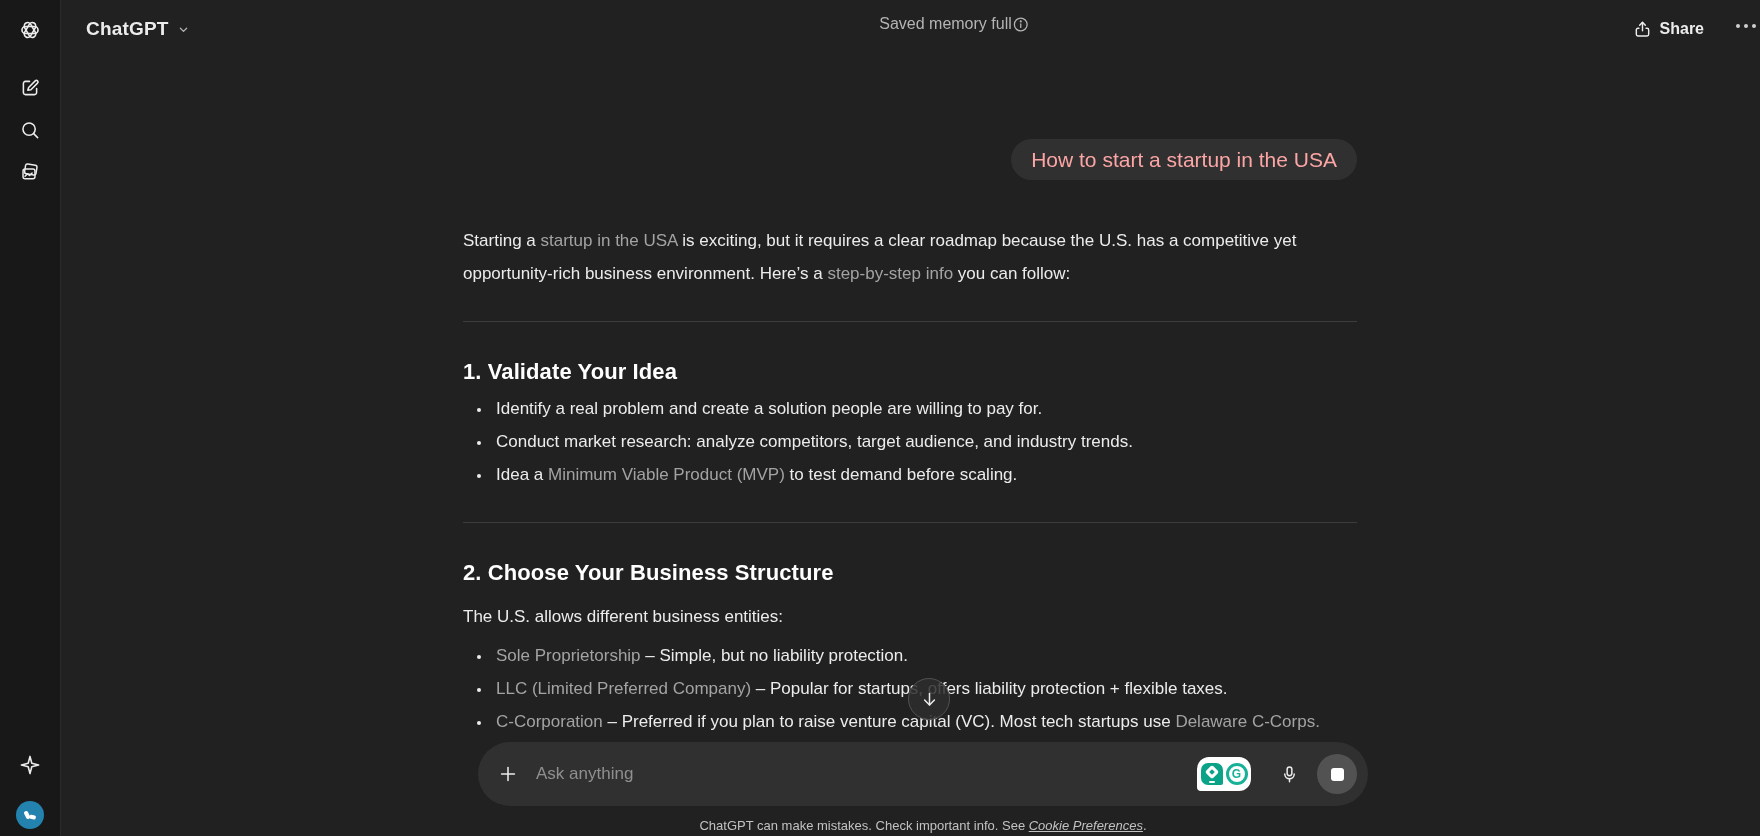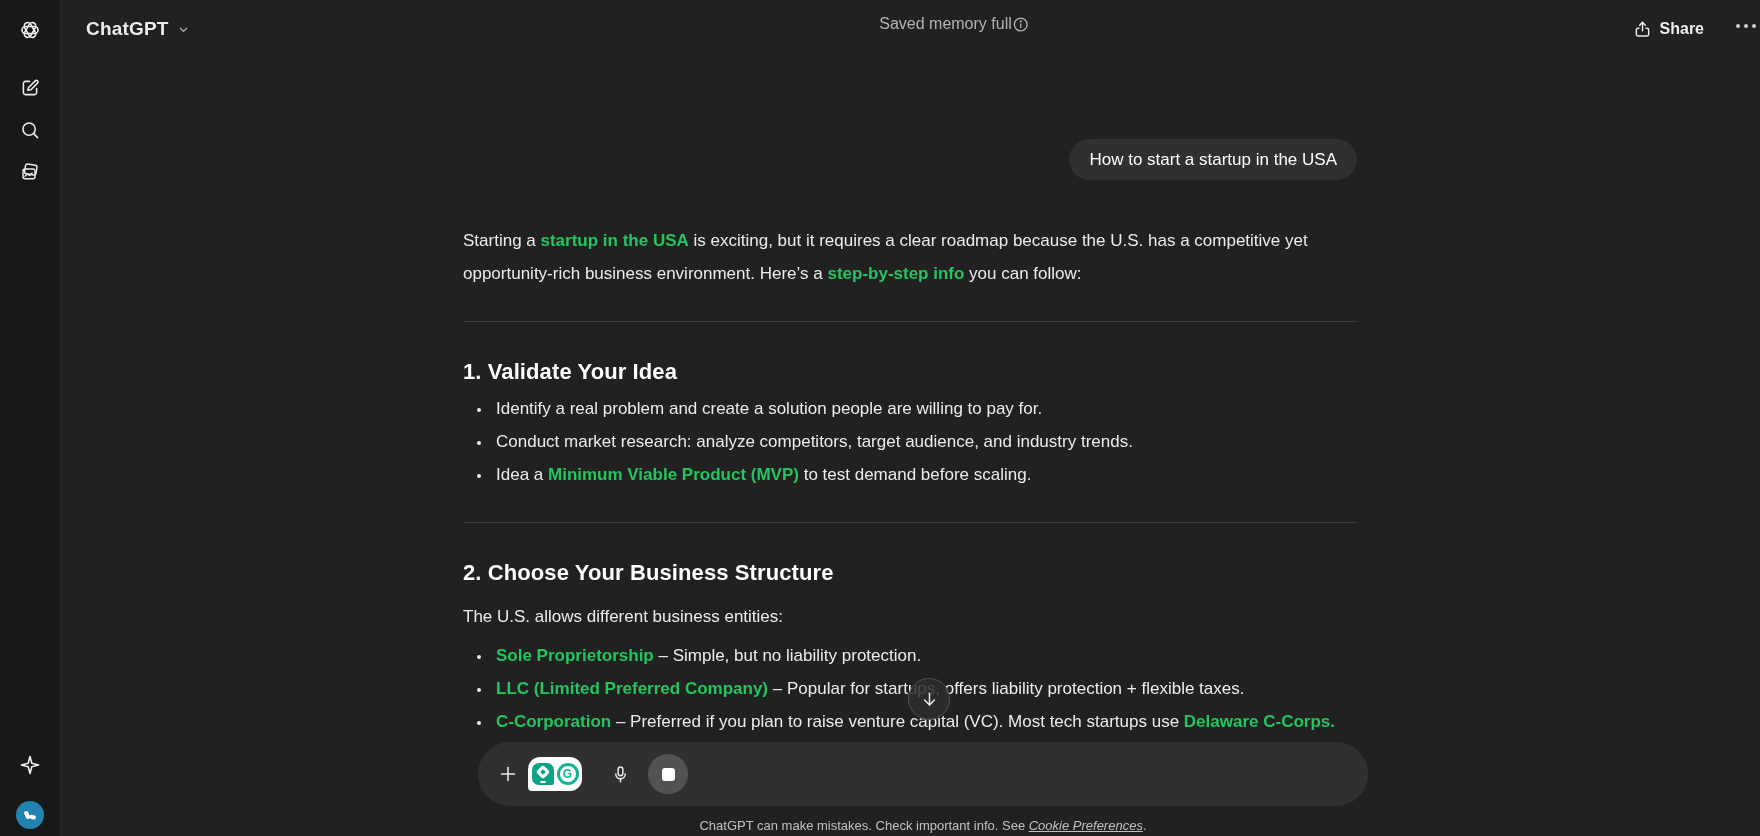--- a/index.html
+++ b/index.html
@@ -40,32 +40,32 @@
     position:absolute;right:48px;top:13px;height:32px;display:flex;align-items:center;gap:8px;
     padding:0 8px;border-radius:8px;cursor:pointer;
   }
   .share-btn .share-text{font-size:16px;font-weight:600;color:#ececec;}
   .more-dots{position:absolute;left:1676px;top:24px;display:flex;gap:4px;cursor:pointer;}
   .more-dots i{width:4px;height:4px;border-radius:50%;background:#cfcfcf;display:block;}
   
   .thread{position:absolute;left:463px;top:0;width:894px;z-index:5;}
   .user-row{position:absolute;top:139px;right:0;display:flex;justify-content:flex-end;width:100%;}
   .user-bubble{
-    background:#303030;color:#ffffff;font-size:17px;line-height:21px;
+    background:#303030;color:#fca5a5;font-size:21px;line-height:21px;
     padding:10px 20px;border-radius:22px;max-width:620px;text-align:right;
   }
   .md{position:absolute;top:224px;left:0;width:894px;color:#ececec;font-size:17px;}
   .md p{margin:0;line-height:33px;}
   .md .divider{border:0;border-top:1px solid #3d3d3d;margin:31px 0 0;height:0;}
   .md h3{margin:36px 0 0;font-size:22px;line-height:28px;font-weight:700;color:#fff;letter-spacing:.1px;}
   .md h3 + p{margin-top:13px;}
   .md ul{margin:6px 0 0;padding-left:29px;list-style:disc;}
   .md li{line-height:33px;padding-left:4px;}
   .md li::marker{color:#ececec;font-size:13px;}
-  .md strong{font-weight:700;color:#22c55e;}
+  .md strong{font-weight:400;color:#a3a3a3;}
   
   .scroll-down{
     position:absolute;left:908px;top:678px;width:40px;height:40px;border-radius:50%;
     background:rgba(45,45,45,.85);border:1px solid #515151;z-index:10;
     display:flex;align-items:center;justify-content:center;cursor:pointer;
   }
   
   .composer{
     position:absolute;left:478px;top:742px;width:890px;height:64px;border-radius:32px;
     background:#303030;z-index:20;display:flex;align-items:center;padding:0;box-sizing:border-box;
@@ -243,20 +243,21 @@
 
 <div class="composer">
   <div class="plus-btn">
     <svg width="22" height="22" viewBox="0 0 24 24">
       <g fill="none" stroke="#ececec" stroke-width="1.7" stroke-linecap="round">
         <path d="M12 5v14"></path>
           <path d="M5 12h14"></path>
       </g>
     </svg>
   </div>
+  <input type="text" value="" placeholder="Ask anything" style="">
   <div class="gram-badge">
     <div class="gram-bulb">
       <div class="diamond"></div>
         <div class="diamond-core"></div>
         <div class="base"></div>
     </div>
     <div class="gram-g">G</div>
   </div>
   <div class="mic-btn">
     <svg width="21" height="21" viewBox="0 0 24 24">

